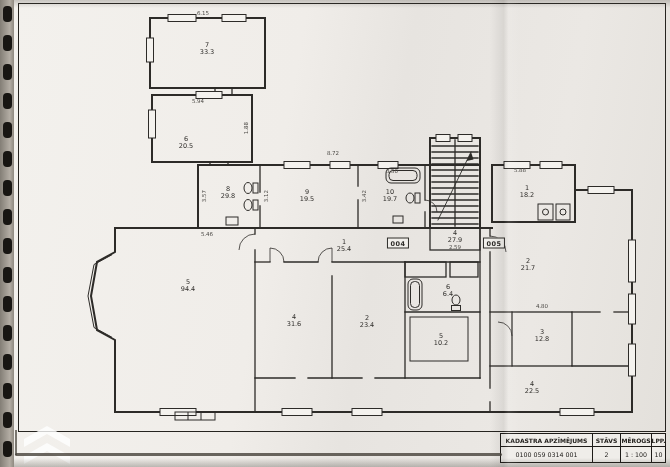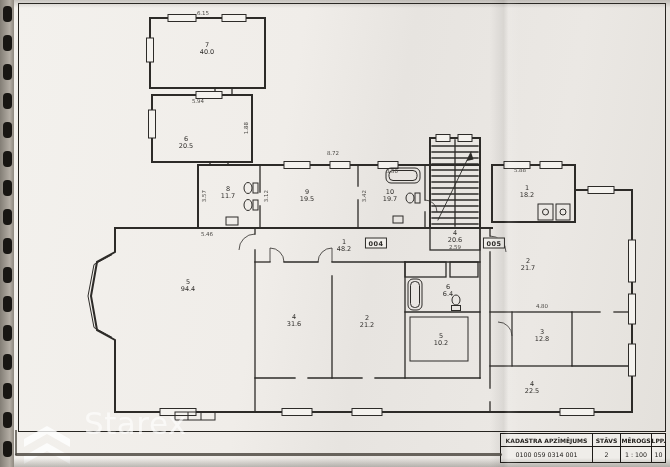--- a/index.html
+++ b/index.html
@@ -197,59 +197,58 @@
         <line x1="270" y1="262" x2="270" y2="248"></line>
       <path d="M318,262 A14,14 0 0 1 332,248"></path>
         <line x1="332" y1="262" x2="332" y2="248"></line>
       <path d="M255,234 A16,16 0 0 0 239,250"></path>
       <path d="M425,200 A12,12 0 0 1 437,212"></path>
       <path d="M490,236 A16,16 0 0 1 506,252"></path>
       <path d="M512,336 A14,14 0 0 0 498,322"></path>
     </g>
   </svg>
 
-  <div class="rlabel" style="left:207px;top:49px"><span class="num">7</span><span>40.0</span></div>
+  <div class="rlabel" style="left:207px;top:49px"><span class="num">7</span><span>33.3</span></div>
   <div class="rlabel" style="left:186px;top:143px"><span class="num">6</span><span>20.5</span></div>
-  <div class="rlabel" style="left:228px;top:193px"><span class="num">8</span><span>11.7</span></div>
+  <div class="rlabel" style="left:228px;top:193px"><span class="num">8</span><span>29.8</span></div>
   <div class="rlabel" style="left:307px;top:196px"><span class="num">9</span><span>19.5</span></div>
   <div class="rlabel" style="left:390px;top:196px"><span class="num">10</span><span>19.7</span></div>
-  <div class="rlabel" style="left:455px;top:237px"><span class="num">4</span><span>20.6</span></div>
-  <div class="rlabel" style="left:344px;top:246px"><span class="num">1</span><span>48.2</span></div>
+  <div class="rlabel" style="left:455px;top:237px"><span class="num">4</span><span>27.9</span></div>
+  <div class="rlabel" style="left:344px;top:246px"><span class="num">1</span><span>25.4</span></div>
   <div class="rlabel" style="left:188px;top:286px"><span class="num">5</span><span>94.4</span></div>
   <div class="rlabel" style="left:448px;top:291px"><span class="num">6</span><span>6.4</span></div>
   <div class="rlabel" style="left:294px;top:321px"><span class="num">4</span><span>31.6</span></div>
-  <div class="rlabel" style="left:367px;top:322px"><span class="num">2</span><span>21.2</span></div>
+  <div class="rlabel" style="left:367px;top:322px"><span class="num">2</span><span>23.4</span></div>
   <div class="rlabel" style="left:441px;top:340px"><span class="num">5</span><span>10.2</span></div>
   <div class="rlabel" style="left:527px;top:192px"><span class="num">1</span><span>18.2</span></div>
   <div class="rlabel" style="left:528px;top:265px"><span class="num">2</span><span>21.7</span></div>
   <div class="rlabel" style="left:542px;top:336px"><span class="num">3</span><span>12.8</span></div>
   <div class="rlabel" style="left:532px;top:388px"><span class="num">4</span><span>22.5</span></div>
 
-  <div class="plate" style="left:376px;top:243px">004</div>
+  <div class="plate" style="left:398px;top:243px">004</div>
   <div class="plate" style="left:494px;top:243px">005</div>
 
   <div class="dim" style="left:203px;top:13px">6.15</div>
   <div class="dim" style="left:198px;top:101px">5.94</div>
   <div class="dim" style="left:333px;top:153px">8.72</div>
   <div class="dim v" style="left:204px;top:196px">3.57</div>
   <div class="dim v" style="left:266px;top:196px">3.12</div>
   <div class="dim" style="left:392px;top:171px">3.50</div>
   <div class="dim v" style="left:364px;top:196px">3.42</div>
   <div class="dim" style="left:207px;top:234px">5.46</div>
   <div class="dim" style="left:455px;top:247px">2.59</div>
   <div class="dim" style="left:520px;top:170px">5.88</div>
   <div class="dim v" style="left:246px;top:128px">1.88</div>
   <div class="dim" style="left:542px;top:306px">4.80</div>
 
   <div class="watermark">
     <svg width="66" height="58" style="position:absolute;left:0;top:8px">
       <path d="M6,26 L29,13 L52,26 L52,34 L29,21 L6,34 Z" fill="rgba(255,255,255,0.78)"></path>
       <path d="M6,43 L29,30 L52,43 L52,51 L29,38 L6,51 Z" fill="rgba(255,255,255,0.78)"></path>
     </svg>
-    <div class="wm-brand">Starex</div>
   </div>
 
   <div class="titleblock">
     <div class="tb-cell">KADASTRA APZĪMĒJUMS</div>
     <div class="tb-cell">STĀVS</div>
     <div class="tb-cell">MĒROGS</div>
     <div class="tb-cell">LPP.</div>
     <div class="tb-cell val">0100 059 0314 001</div>
     <div class="tb-cell val">2</div>
     <div class="tb-cell val">1 : 100</div>

